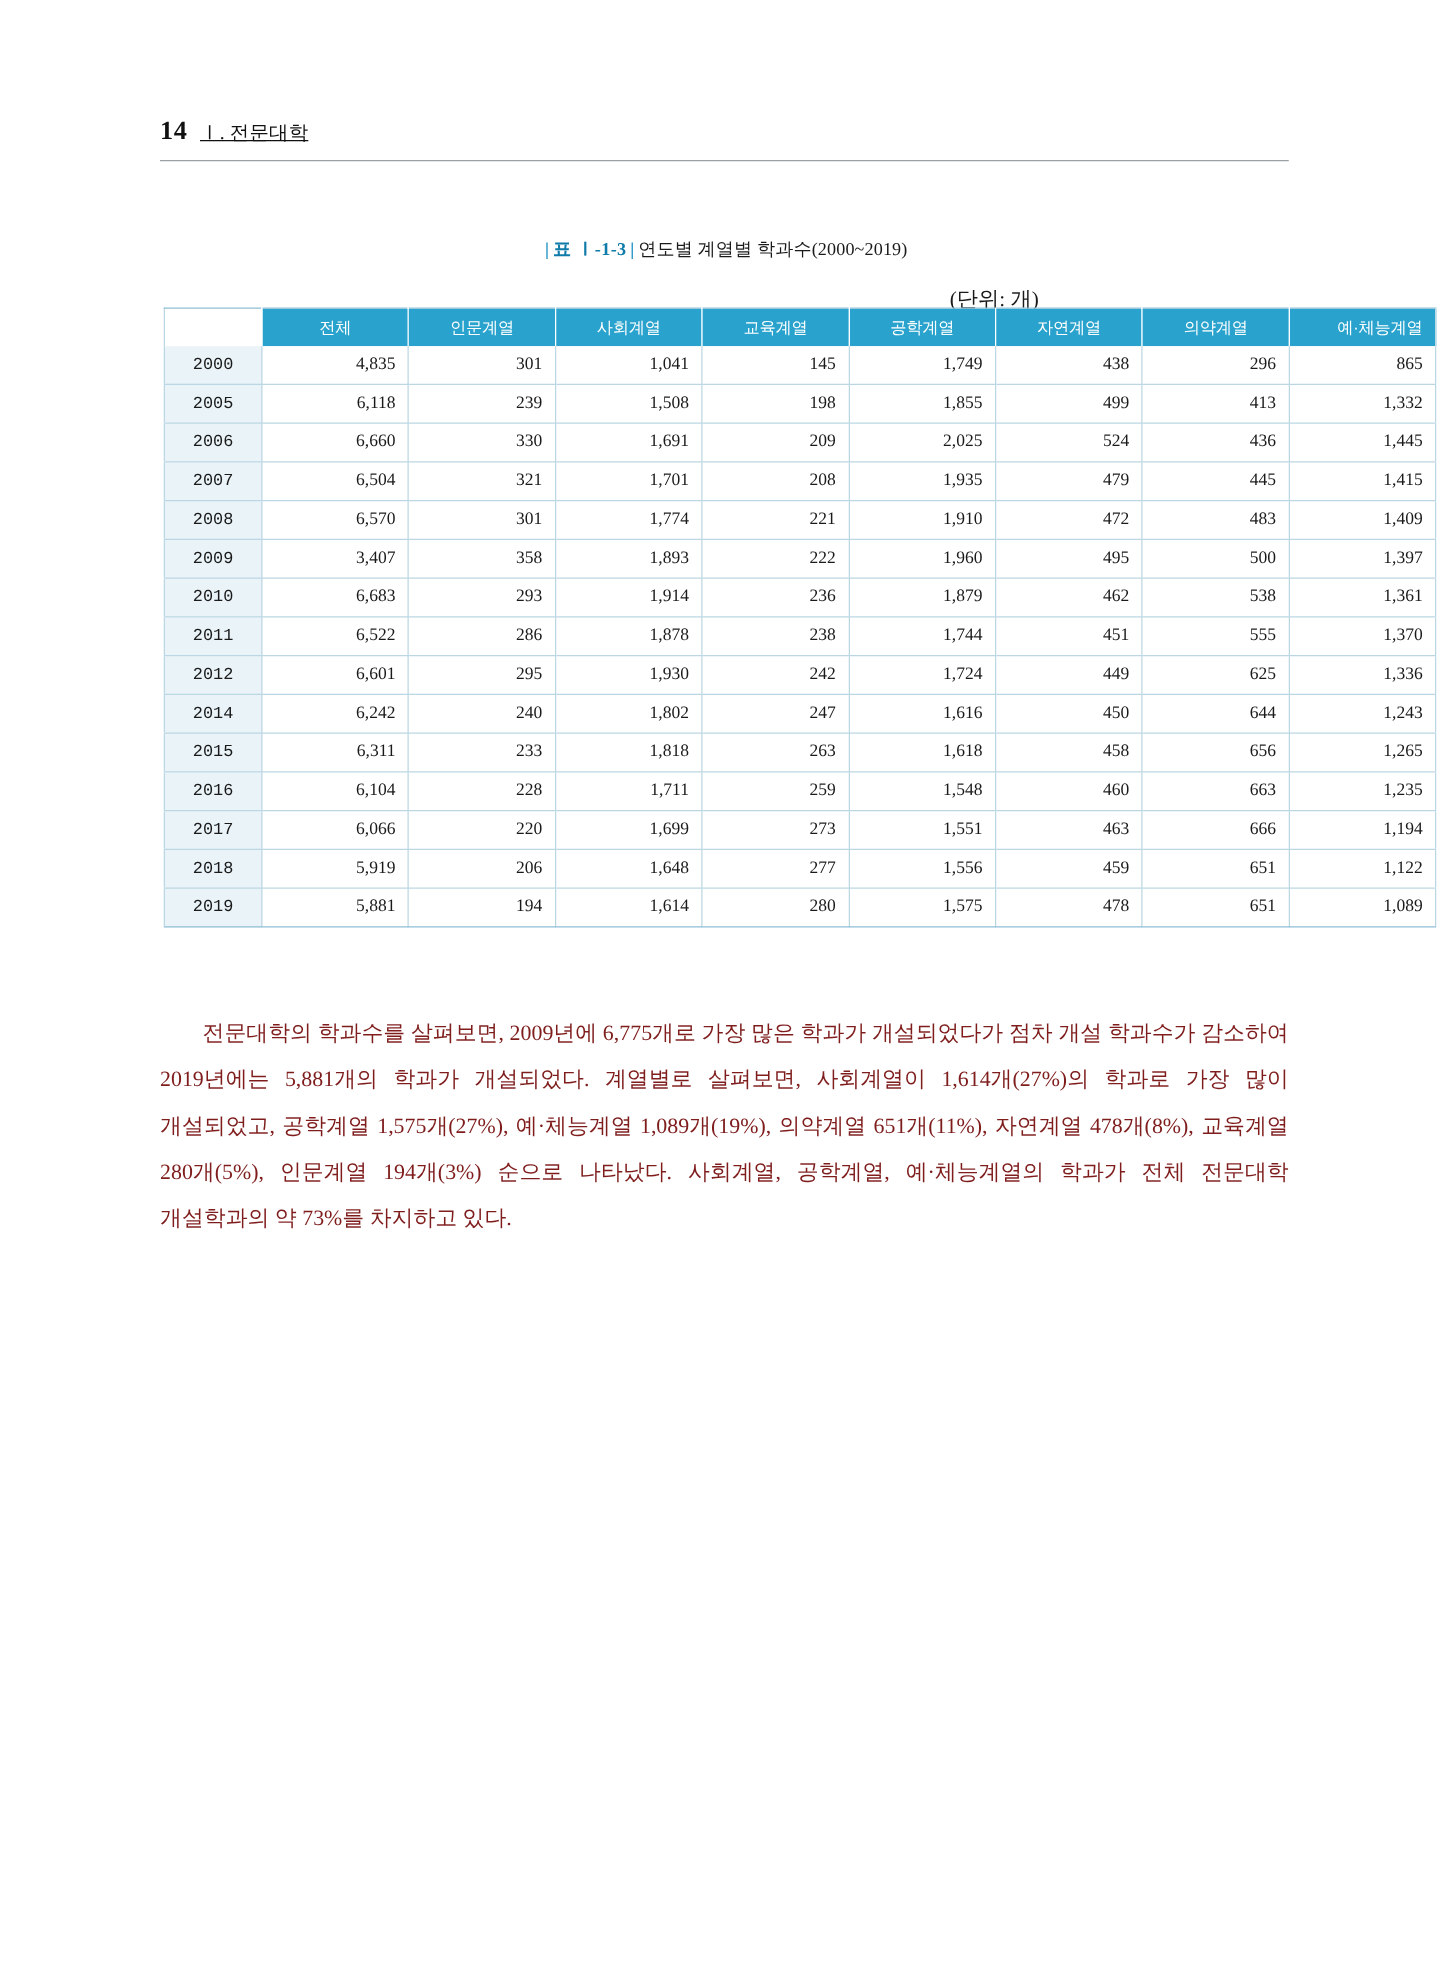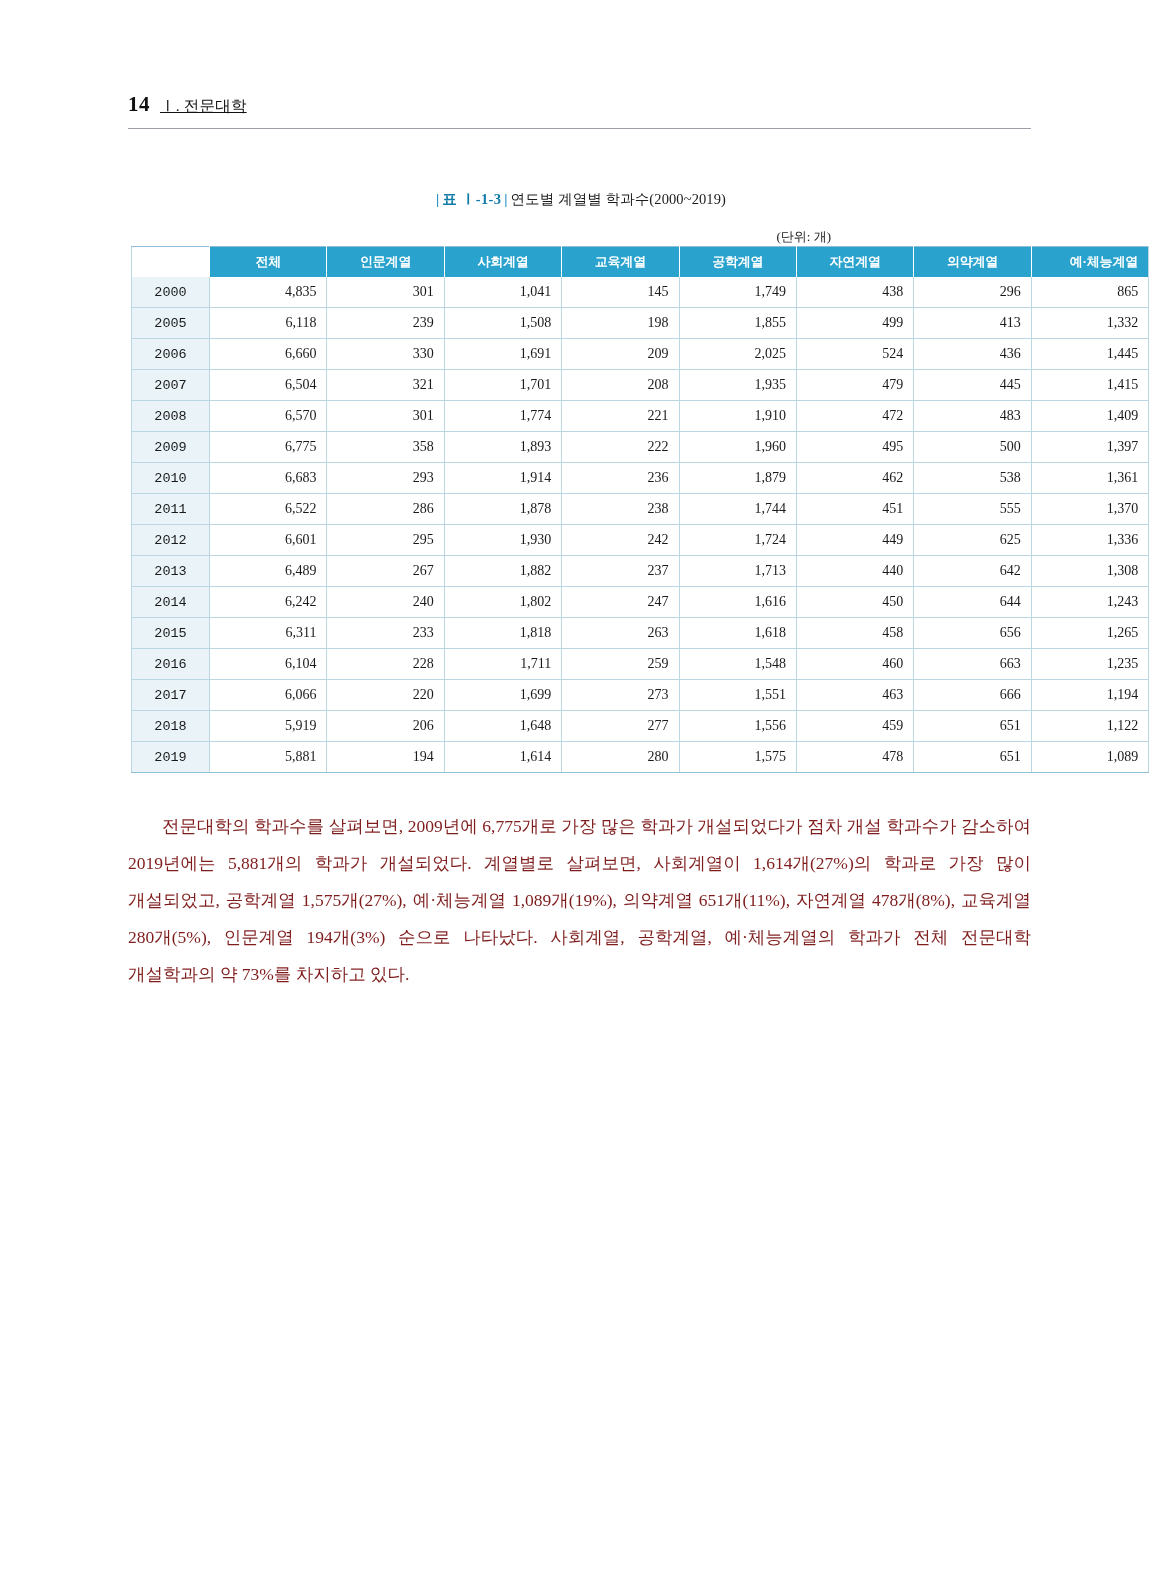--- a/index.html
+++ b/index.html
@@ -77,21 +77,21 @@
   }
   .table-caption .cap-text {
     color: #1a1a1a;
   }
 
   
   .unit-note {
     position: absolute;
     right: 128px;
     top: 228px;
-    font-size: 13px;
+    font-size: 17px;
     color: #1a1a1a;
   }
 
   
   .table-wrap {
     position: absolute;
     left: 131px;
     top: 246px;
     width: 900px;
   }
@@ -102,21 +102,21 @@
     font-size: 13.5px;
   }
   table.data col.c-year { width: 78px; }
   table.data col.c-val  { width: 117.4px; }
 
   table.data thead th {
     background: #29a3cd;
     color: #ffffff;
     font-family: "Liberation Sans", sans-serif;
     font-size: 13px;
-    font-weight: bold;
+    font-weight: normal;
     text-align: center;
     height: 30px;
     padding: 0;
     border-right: 1px solid #ffffff;
     letter-spacing: -0.2px;
   }
   table.data thead th.corner {
     background: #ffffff;
     border-right: 1px solid #ffffff;
   }
@@ -261,21 +261,21 @@
           <td>301</td>
           <td>1,774</td>
           <td>221</td>
           <td>1,910</td>
           <td>472</td>
           <td>483</td>
           <td>1,409</td>
         </tr>
         <tr>
           <td class="year">2009</td>
-          <td>6,775</td>
+          <td>3,407</td>
           <td>358</td>
           <td>1,893</td>
           <td>222</td>
           <td>1,960</td>
           <td>495</td>
           <td>500</td>
           <td>1,397</td>
         </tr>
         <tr>
           <td class="year">2010</td>
@@ -304,31 +304,20 @@
           <td>6,601</td>
           <td>295</td>
           <td>1,930</td>
           <td>242</td>
           <td>1,724</td>
           <td>449</td>
           <td>625</td>
           <td>1,336</td>
         </tr>
         <tr>
-          <td class="year">2013</td>
-          <td>6,489</td>
-          <td>267</td>
-          <td>1,882</td>
-          <td>237</td>
-          <td>1,713</td>
-          <td>440</td>
-          <td>642</td>
-          <td>1,308</td>
-        </tr>
-        <tr>
           <td class="year">2014</td>
           <td>6,242</td>
           <td>240</td>
           <td>1,802</td>
           <td>247</td>
           <td>1,616</td>
           <td>450</td>
           <td>644</td>
           <td>1,243</td>
         </tr>

